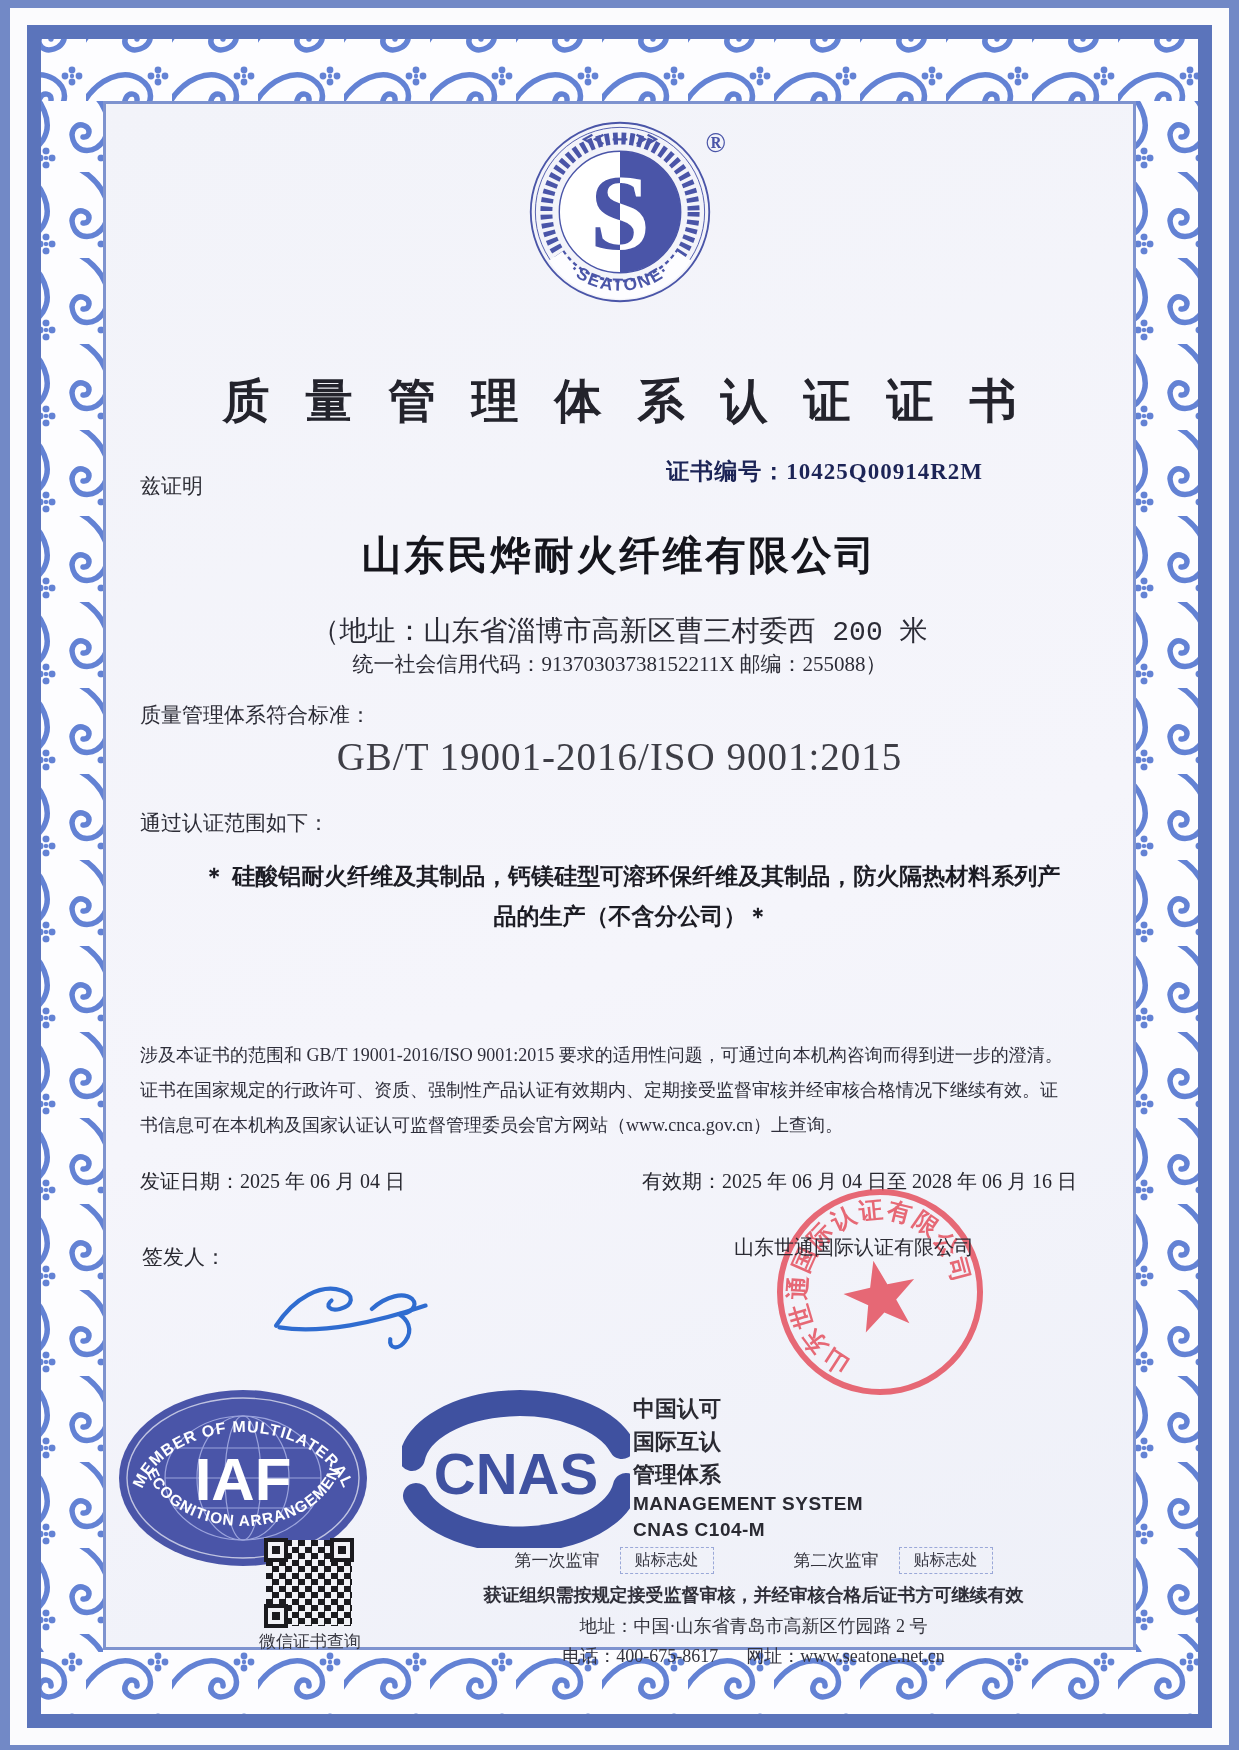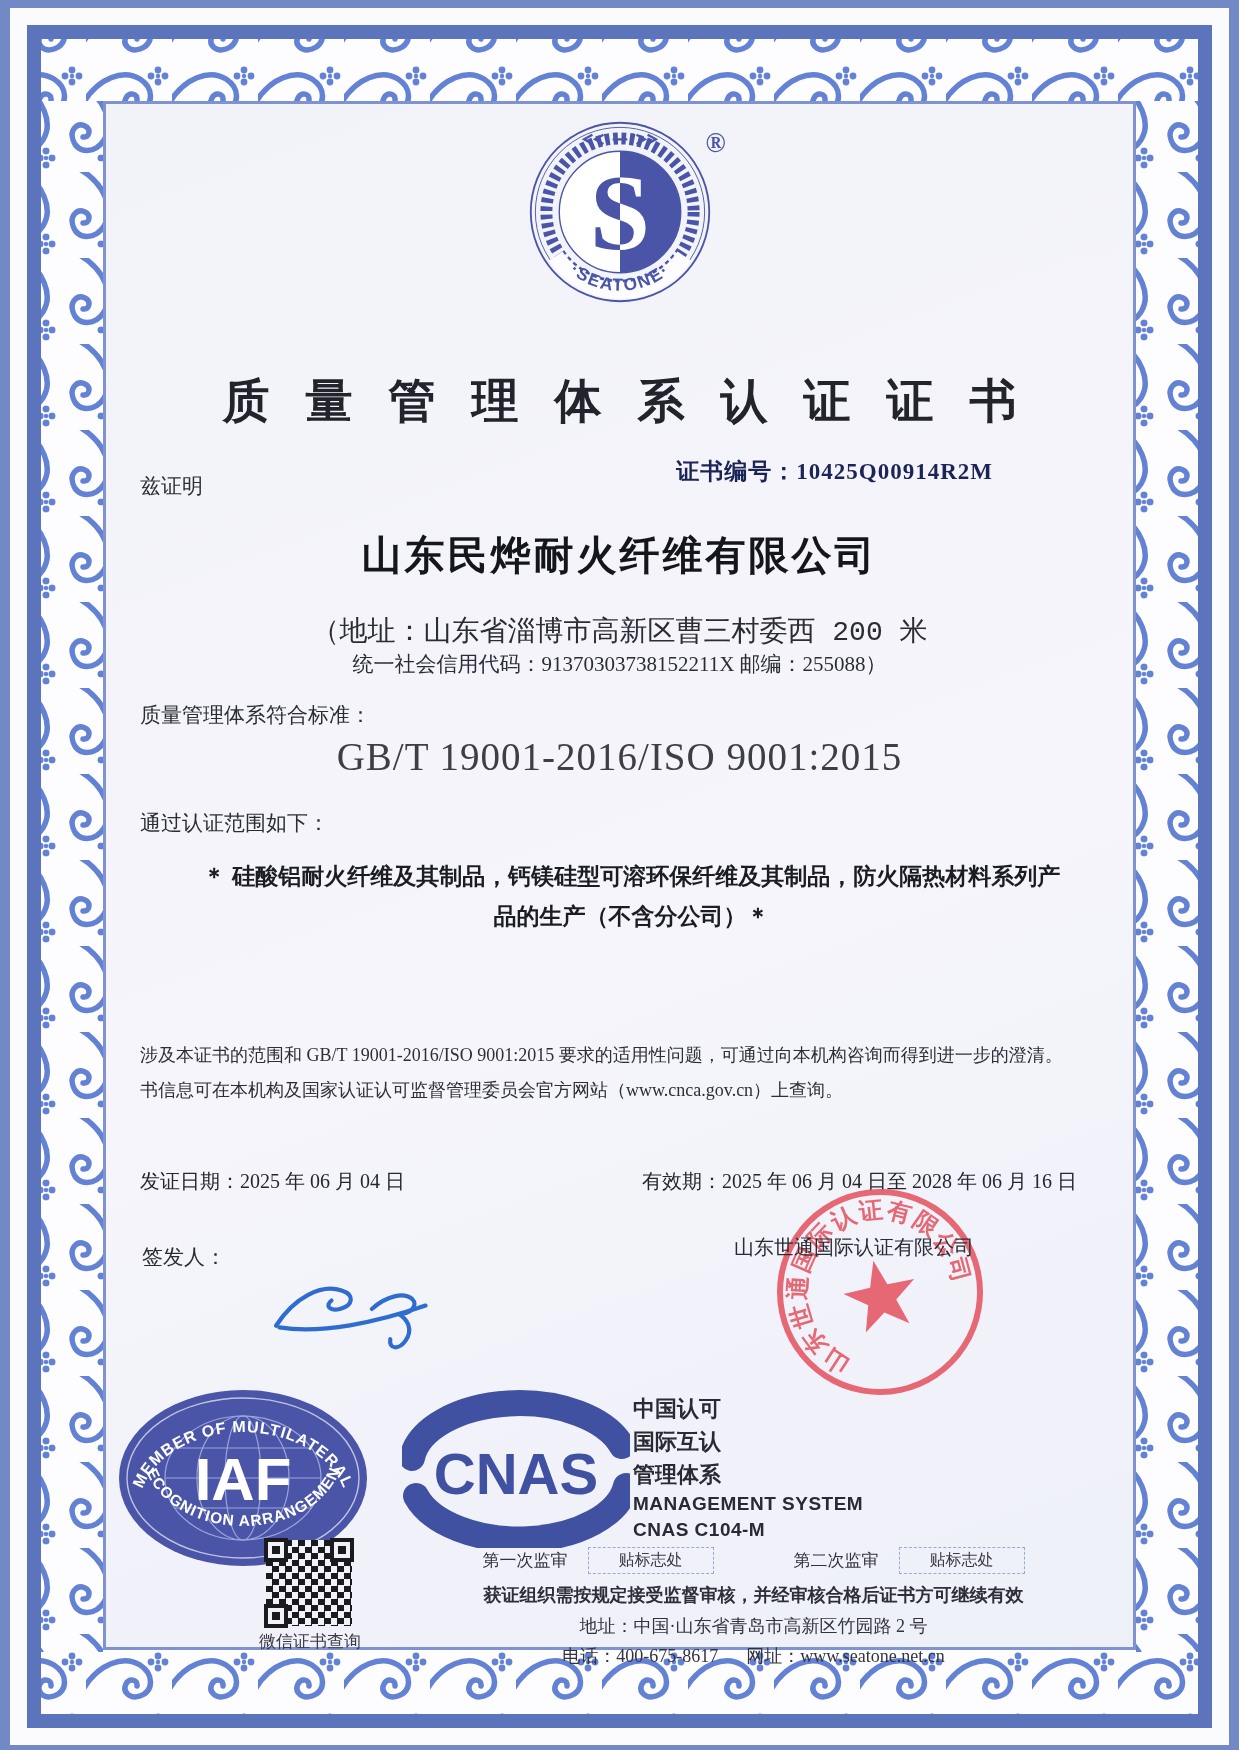--- a/index.html
+++ b/index.html
@@ -9,21 +9,21 @@
   .band-blue{position:absolute;left:27px;top:25px;right:27px;bottom:22px;background:#5b74bb;}
   .orn-bg{position:absolute;left:41px;top:39px;right:41px;bottom:36px;background:#fdfdff;}
   .orn-svg{position:absolute;left:0;top:0;pointer-events:none;}
   .paper{position:absolute;left:103px;top:101px;width:1033px;height:1549px;box-sizing:border-box;
          background:linear-gradient(160deg,#f2f3f9 0%,#f5f5fb 55%,#eef0f8 100%);
          border:3px solid #7e93cf;}
   .abs{position:absolute;}
   .center{left:0;right:0;text-align:center;}
   .title{top:266px;font-size:47px;font-weight:bold;color:#23232c;}
   .title span{letter-spacing:36px;margin-right:-36px;}
-  .certno{top:352px;right:140px;font-size:23px;font-weight:bold;color:#1c2456;letter-spacing:1px;}
+  .certno{top:352px;right:150px;font-size:23px;font-weight:bold;color:#1c2456;letter-spacing:1px;}
   .intro{top:368px;left:34px;font-size:21px;color:#2c2c34;}
   .company{top:424px;font-size:40px;font-weight:bold;color:#15151c;letter-spacing:3px;}
   .addr1{top:508px;font-size:28px;color:#2c2c36;font-family:Liberation Mono, monospace;}
   .addr2{top:546px;font-size:21px;color:#2c2c36;}
   .stdlabel{top:597px;left:34px;font-size:21px;color:#2c2c36;}
   .stdvalue{top:630px;font-family:Liberation Serif, serif;font-size:39px;color:#3e3e46;letter-spacing:1px;}
   .scopelabel{top:705px;left:34px;font-size:21px;color:#2c2c36;}
   .scope{top:752px;font-family:"Liberation Sans","DejaVu Sans",sans-serif;
          font-size:23px;font-weight:bold;color:#1c1c24;line-height:40px;padding-left:24px;}
   .legal{top:934px;left:34px;right:34px;font-size:18px;color:#2e2e3a;line-height:35px;text-align:justify;}
@@ -38,21 +38,21 @@
   .cnastext .zh{font-size:22px;font-weight:bold;line-height:33px;}
   .cnastext .en{font-size:19px;font-weight:bold;line-height:26px;letter-spacing:.5px;}
   .qr{top:1436px;left:160px;width:86px;height:86px;
       background:repeating-conic-gradient(#1b1b1f 0% 25%,#f1f2f7 0% 50%);background-size:13px 13px;}
   .finder{position:absolute;width:24px;height:24px;border:4px solid #1b1b1f;background:#f1f2f7;box-sizing:border-box;}
   .finder i{position:absolute;left:4px;top:4px;width:8px;height:8px;background:#1b1b1f;}
   .f-tl{left:-2px;top:-2px;} .f-tr{right:-2px;top:-2px;} .f-bl{left:-2px;bottom:-2px;}
   .qrcaption{top:1526px;left:146px;width:116px;text-align:center;font-size:17px;color:#3a3a44;}
   .footer{top:1443px;left:292px;right:24px;text-align:center;color:#33333c;}
   .auditrow{display:flex;justify-content:center;align-items:center;gap:20px;font-size:17px;}
-  .stickerbox{border:1.5px dashed #9aa8d8;padding:2px 30px;font-size:16px;color:#3a3a46;}
+  .stickerbox{border:1.5px dashed #9aa8d8;padding:2px 14px;font-size:16px;color:#3a3a46;}
   .gap2{margin-left:60px;}
   .notice{margin-top:9px;font-size:18px;font-weight:600;color:#2e2e38;}
   .addrline{margin-top:7px;font-size:18px;}
   .phoneline{margin-top:6px;font-size:18px;display:flex;justify-content:center;gap:28px;}
   .logo-wrap{top:16px;left:0;right:0;display:flex;justify-content:center;}
   .reg{top:24px;left:50%;margin-left:86px;font-size:27px;color:#4a55a8;font-weight:bold;}
 </style>
 </head>
 <body>
 
@@ -135,20 +135,21 @@
     <div class="abs center stdvalue">GB/T 19001-2016/ISO 9001:2015</div>
     <div class="abs scopelabel">通过认证范围如下：</div>
 
     <div class="abs center scope">
       <div>＊ 硅酸铝耐火纤维及其制品，钙镁硅型可溶环保纤维及其制品，防火隔热材料系列产</div>
       <div>品的生产（不含分公司）＊</div>
     </div>
 
     <div class="abs legal">
       <div>涉及本证书的范围和 GB/T 19001-2016/ISO 9001:2015 要求的适用性问题，可通过向本机构咨询而得到进一步的澄清。</div>
+      <div>证书在国家规定的行政许可、资质、强制性产品认证有效期内、定期接受监督审核并经审核合格情况下继续有效。证</div>
       <div>书信息可在本机构及国家认证认可监督管理委员会官方网站（www.cnca.gov.cn）上查询。</div>
     </div>
 
     <div class="abs datesrow">
       <div>
         <span>发证日期：</span><span>2025 年 06 月 04 日</span>
       </div>
       <div>
         <span>有效期：</span><span>2025 年 06 月 04 日至 2028 年 06 月 16 日</span>
       </div>

